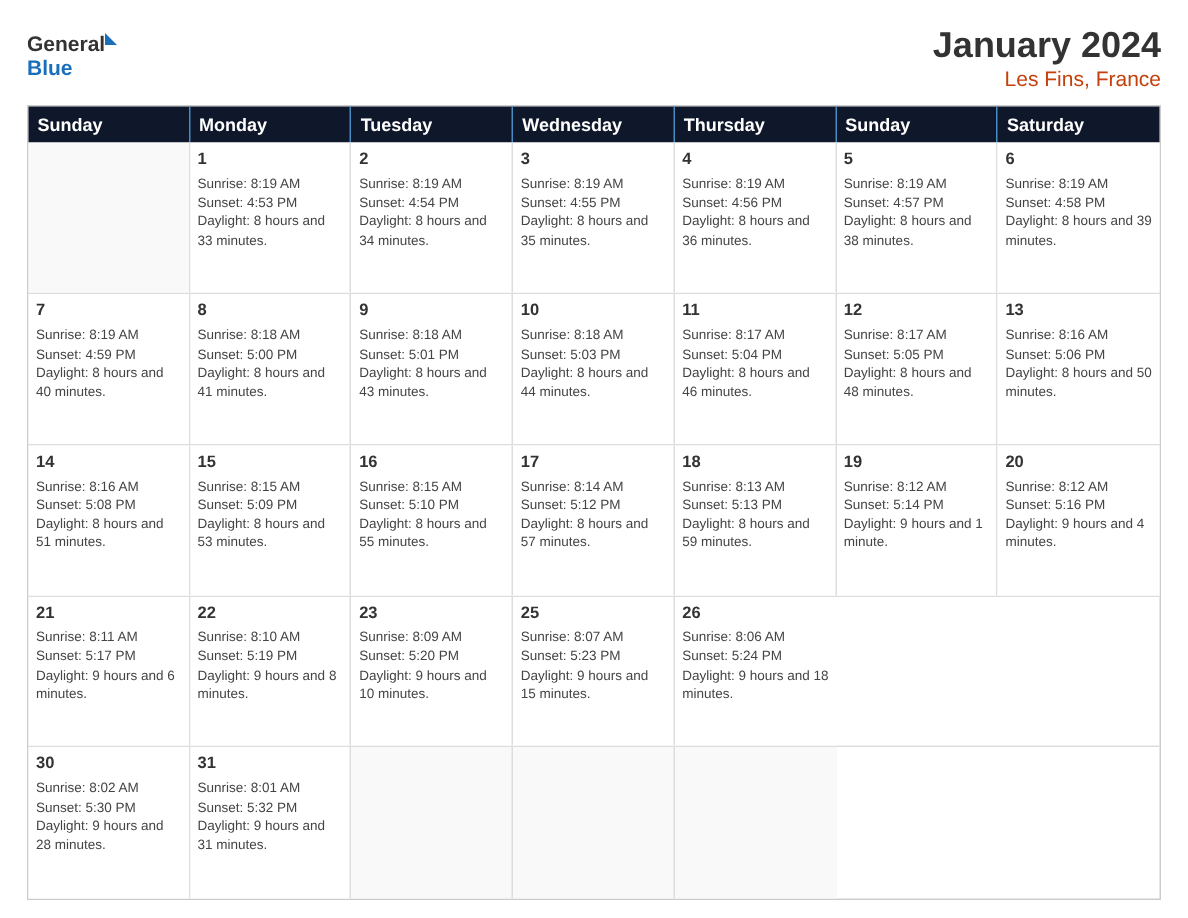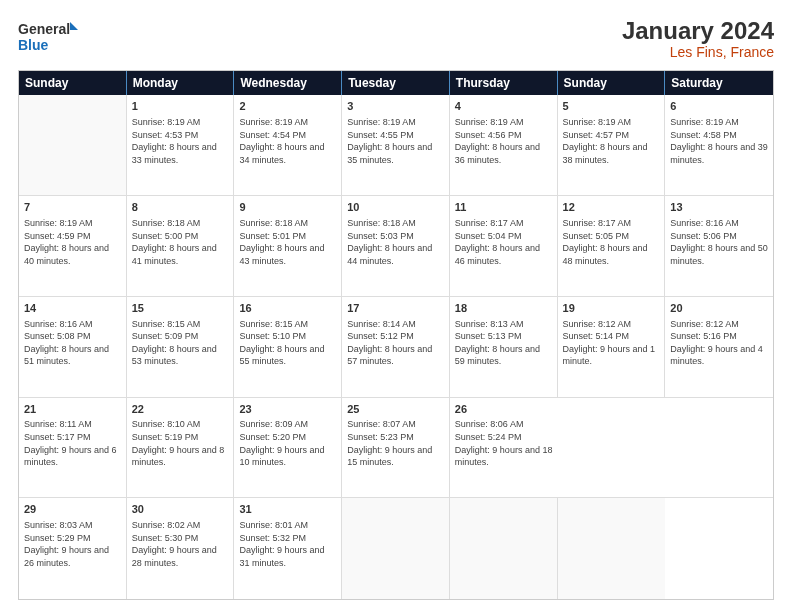--- a/index.html
+++ b/index.html
@@ -111,22 +111,22 @@
     <div class="title-area">
       <div class="month-title">January 2024</div>
       <div class="subtitle">Les Fins, France</div>
     </div>
   </div>
 
   <div class="calendar">
     <div class="calendar-header">
     <div class="cal-header-cell">Sunday</div>
         <div class="cal-header-cell">Monday</div>
+        <div class="cal-header-cell">Tuesday</div>
         <div class="cal-header-cell">Wednesday</div>
-        <div class="cal-header-cell">Tuesday</div>
         <div class="cal-header-cell">Thursday</div>
         <div class="cal-header-cell">Sunday</div>
         <div class="cal-header-cell">Saturday</div>
       </div>
     <div class="calendar-body">
     <div class="cal-row">
           <div class="cal-cell empty"></div>
           <div class="cal-cell">
             <span class="day-num">1</span>
             <div class="info">Sunrise: 8:19 AM<br>Sunset: 4:53 PM<br>Daylight: 8 hours and 33 minutes.</div>
@@ -229,24 +229,20 @@
             <span class="day-num">25</span>
             <div class="info">Sunrise: 8:07 AM<br>Sunset: 5:23 PM<br>Daylight: 9 hours and 15 minutes.</div>
           </div>
           <div class="cal-cell">
             <span class="day-num">26</span>
             <div class="info">Sunrise: 8:06 AM<br>Sunset: 5:24 PM<br>Daylight: 9 hours and 18 minutes.</div>
           </div>
         </div>
         <div class="cal-row">
           <div class="cal-cell">
-            <span class="day-num">29</span>
-            <div class="info">Sunrise: 8:03 AM<br>Sunset: 5:29 PM<br>Daylight: 9 hours and 26 minutes.</div>
-          </div>
-          <div class="cal-cell">
             <span class="day-num">30</span>
             <div class="info">Sunrise: 8:02 AM<br>Sunset: 5:30 PM<br>Daylight: 9 hours and 28 minutes.</div>
           </div>
           <div class="cal-cell">
             <span class="day-num">31</span>
             <div class="info">Sunrise: 8:01 AM<br>Sunset: 5:32 PM<br>Daylight: 9 hours and 31 minutes.</div>
           </div>
           <div class="cal-cell empty"></div>
           <div class="cal-cell empty"></div>
           <div class="cal-cell empty"></div>

